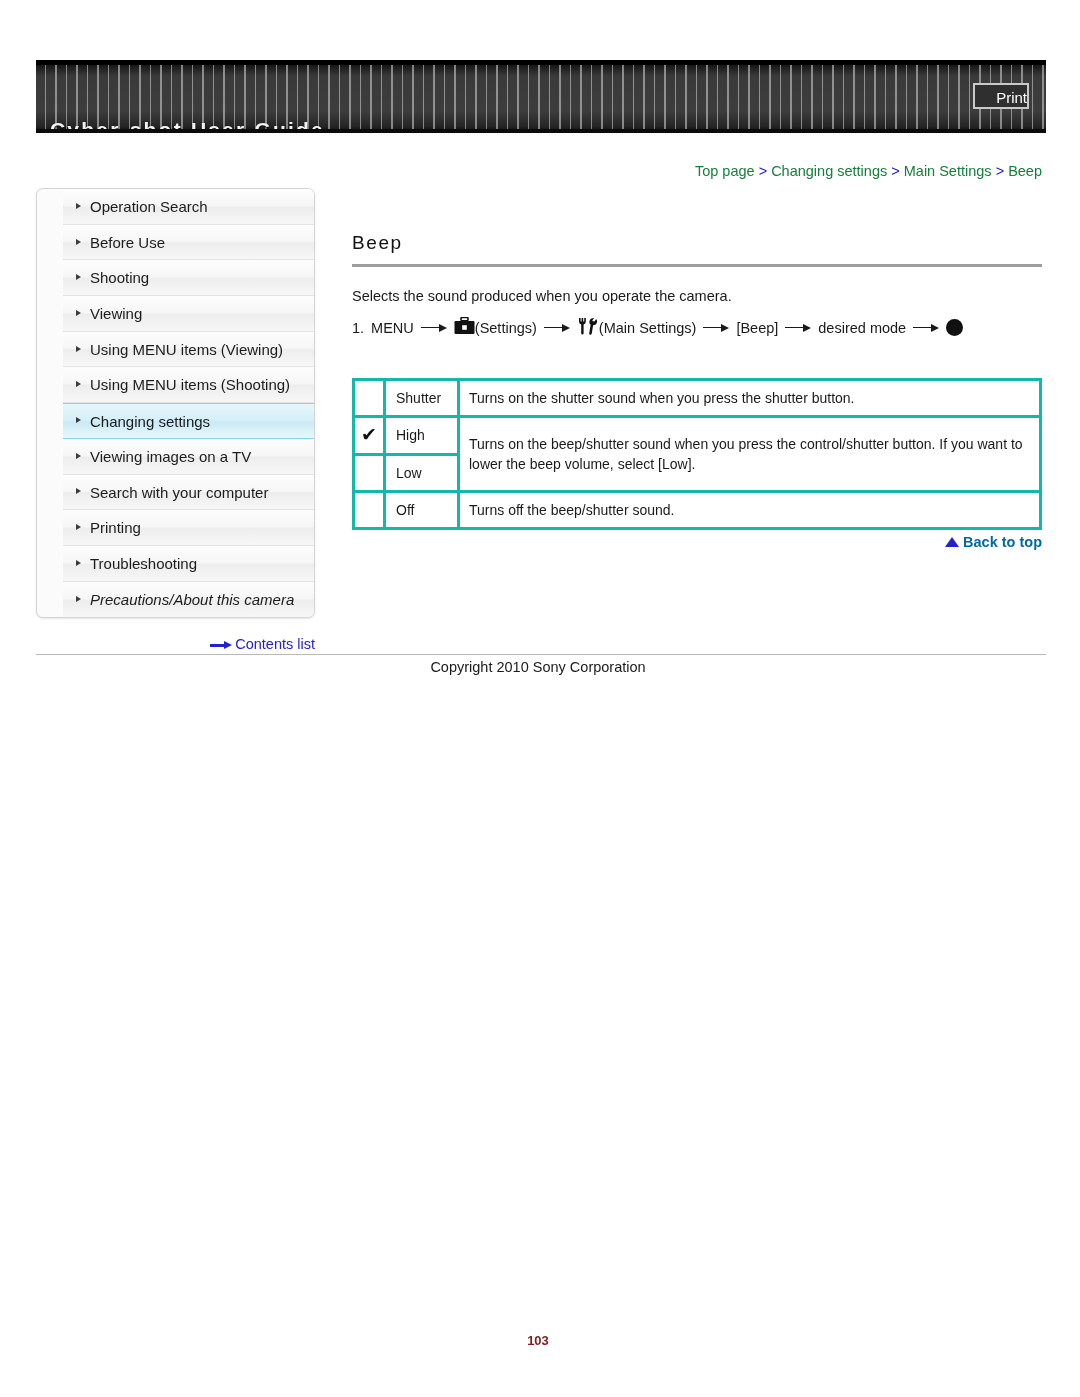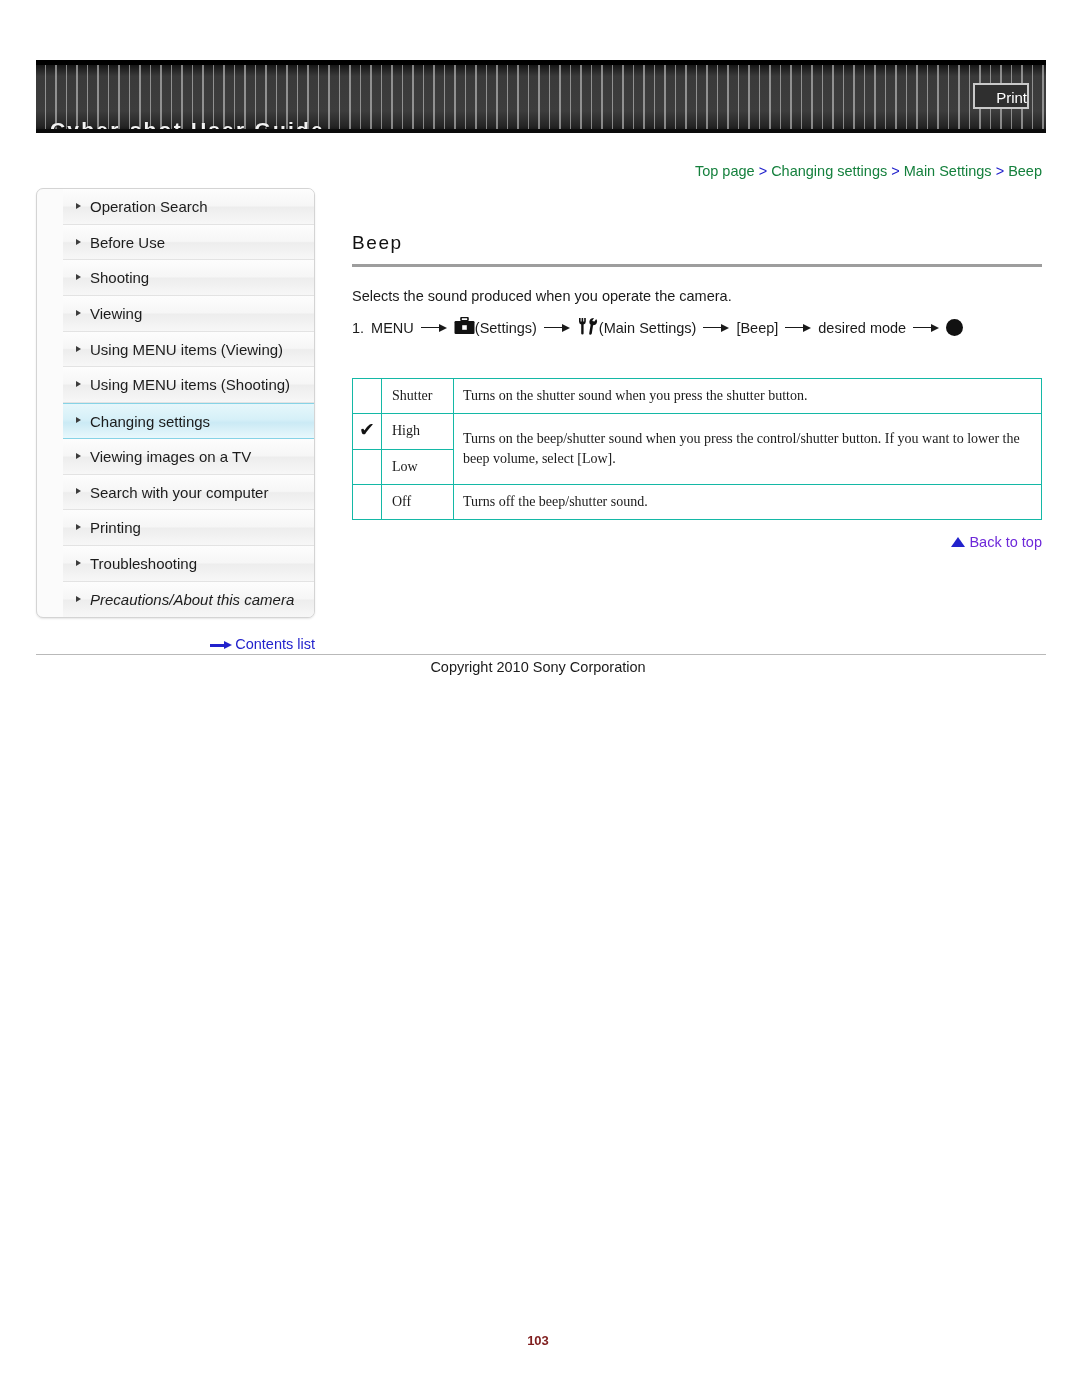--- a/index.html
+++ b/index.html
@@ -248,25 +248,24 @@
   #options-table {
     position: absolute;
     left: 352px;
     top: 378px;
     width: 690px;
     border-collapse: collapse;
     font-size: 14px;
     color: #1a1a1a;
   }
   #options-table td {
-    border: 1px solid #14b8a6;
+    border: 3px solid #14b8a6;
     padding: 7px 9px;
     vertical-align: middle;
     line-height: 1.45;
-    font-family: Liberation Serif, serif;
   }
   #options-table td.check-cell {
     width: 16px;
     text-align: center;
     padding: 4px 6px;
   }
   #options-table td.label-cell {
     width: 52px;
     white-space: nowrap;
     padding-left: 10px;
@@ -279,23 +278,24 @@
   }
 
   
   #back-to-top {
     position: absolute;
     left: 352px;
     top: 534px;
     width: 690px;
     text-align: right;
     font-size: 14.5px;
-    color: #6d28d9;
+    color: #0369a1;
     white-space: nowrap;
     cursor: pointer;
+    font-weight: bold;
   }
   .tri-up {
     display: inline-block;
     width: 0; height: 0;
     border-left: 7px solid transparent;
     border-right: 7px solid transparent;
     border-bottom: 10px solid #2222cc;
     vertical-align: 0px;
     margin-right: 4px;
   }

